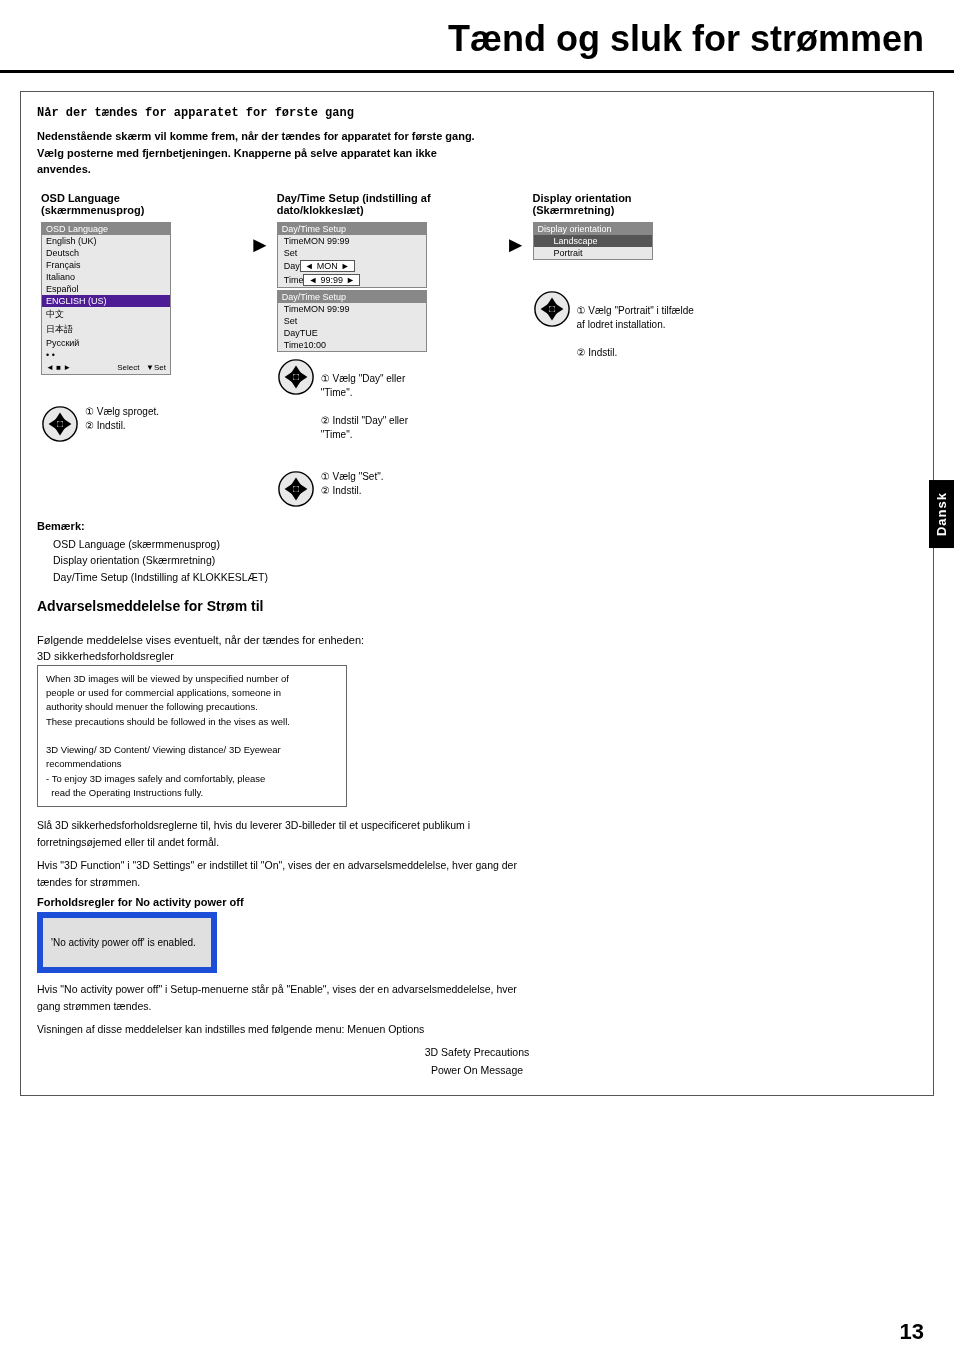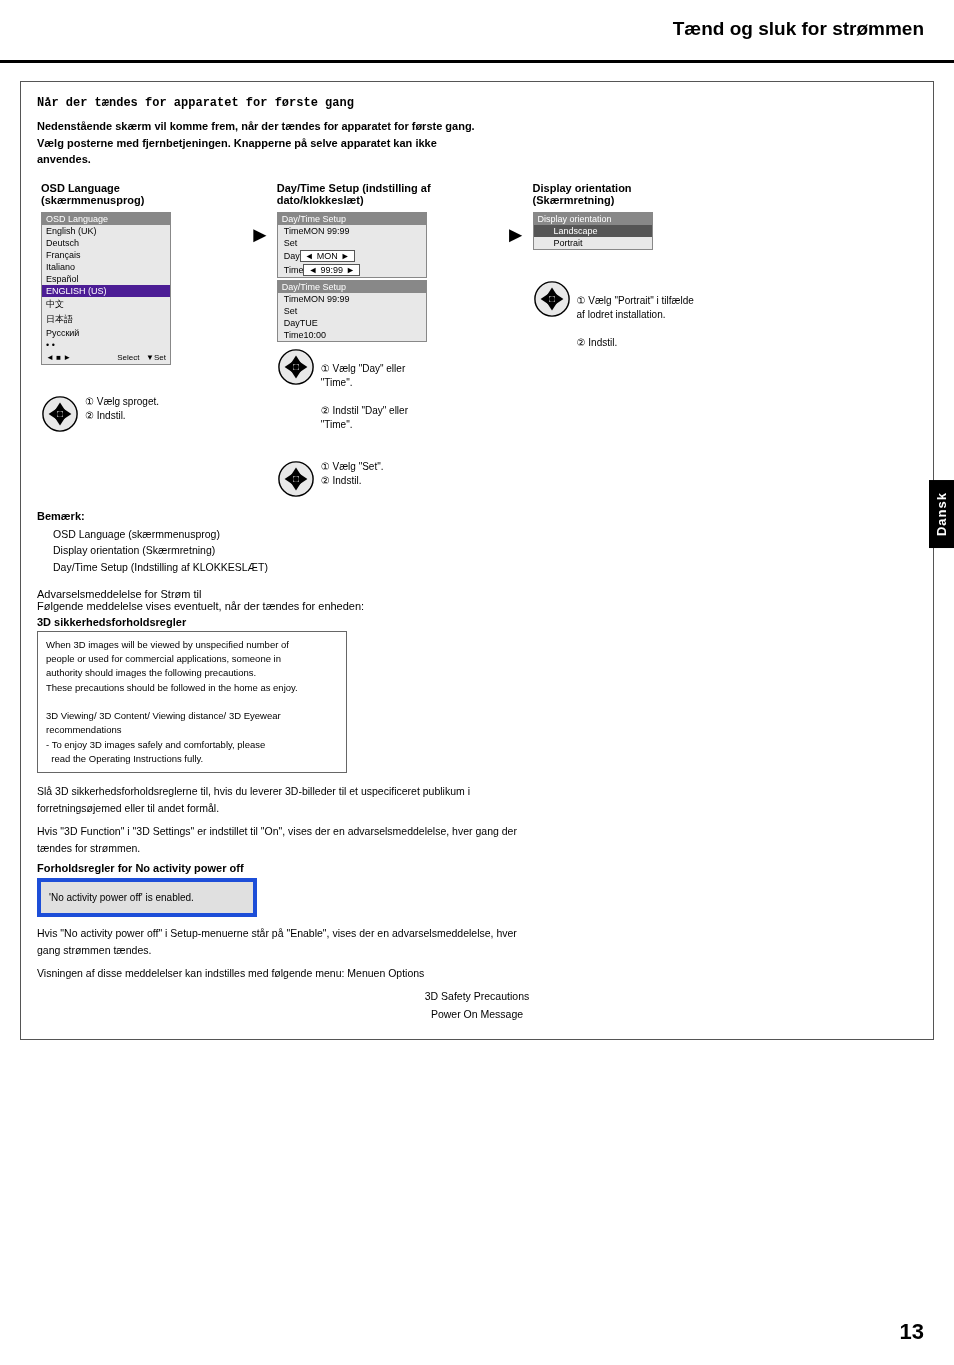--- a/index.html
+++ b/index.html
@@ -16,23 +16,23 @@
       width: 954px;
       min-height: 1365px;
       background: #fff;
       position: relative;
       padding: 0;
     }
 
     
     .page-title {
       text-align: right;
-      font-size: 19px;
-      font-weight: bold;
-      padding: 18px 30px 20px 30px;
+      font-size: 36px;
+      font-weight: bold;
+      padding: 18px 30px 10px 30px;
       border-bottom: 3px solid #000;
       margin-bottom: 0;
     }
 
     
     .side-tab {
       position: absolute;
       right: 0;
       top: 480px;
       background: #000;
@@ -196,30 +196,30 @@
       margin-left: 16px;
       font-size: 10.5px;
       line-height: 1.6;
     }
 
     
     .warning-section {
       margin-top: 12px;
     }
     .warning-title {
+      font-weight: bold;
+      font-size: 14px;
+      margin-bottom: 20px;
+    }
+    .warning-subtitle {
+      font-size: 11px;
+      margin-bottom: 4px;
+    }
+    .warning-box-title {
       font-weight: normal;
-      font-size: 11px;
-      margin-bottom: 0;
-    }
-    .warning-subtitle {
-      font-size: 11px;
-      margin-bottom: 4px;
-    }
-    .warning-box-title {
-      font-weight: bold;
       font-size: 11px;
       margin-bottom: 3px;
     }
     .warning-box {
       border: 1px solid #666;
       padding: 6px 8px;
       font-size: 9.5px;
       line-height: 1.5;
       background: #fff;
       width: 310px;
@@ -227,25 +227,25 @@
     }
 
     .warning-text {
       font-size: 10.5px;
       line-height: 1.6;
       margin-bottom: 6px;
     }
 
     
     .no-activity-box {
-      border: 4px solid #1d4ed8;
+      border: 6px solid #1d4ed8;
       background: #e0e0e0;
-      padding: 10px 8px;
+      padding: 19px 8px;
       font-size: 10px;
-      width: 220px;
+      width: 180px;
       margin-bottom: 8px;
     }
 
     
     .page-number {
       position: absolute;
       bottom: 20px;
       right: 30px;
       font-size: 22px;
       font-weight: bold;
@@ -468,22 +468,22 @@
       </div>
     </div>
 
     <div class="warning-section">
       <div class="warning-title">Advarselsmeddelelse for Strøm til</div>
       <div class="warning-subtitle">Følgende meddelelse vises eventuelt, når der tændes for enheden:</div>
       <div class="warning-box-title">3D sikkerhedsforholdsregler</div>
       <div class="warning-box">
         <div>When 3D images will be viewed by unspecified number of</div>
         <div>people or used for commercial applications, someone in</div>
-        <div>authority should images the following precautions.</div>
-        <div>These precautions should be followed in the home as enjoy.</div>
+        <div>authority should menuer the following precautions.</div>
+        <div>These precautions should be followed in the vises as well.</div>
         <br>
         <div>3D Viewing/ 3D Content/ Viewing distance/ 3D Eyewear</div>
         <div>recommendations</div>
         <div>- To enjoy 3D images safely and comfortably, please</div>
         <div>&nbsp;&nbsp;read the Operating Instructions fully.</div>
       </div>
       <div class="warning-text" style="white-space: pre-line;">Slå 3D sikkerhedsforholdsreglerne til, hvis du leverer 3D-billeder til et uspecificeret publikum i
 forretningsøjemed eller til andet formål.</div>
       <div class="warning-text" style="white-space: pre-line;">Hvis "3D Function" i "3D Settings" er indstillet til "On", vises der en advarselsmeddelelse, hver gang der
 tændes for strømmen.</div>

